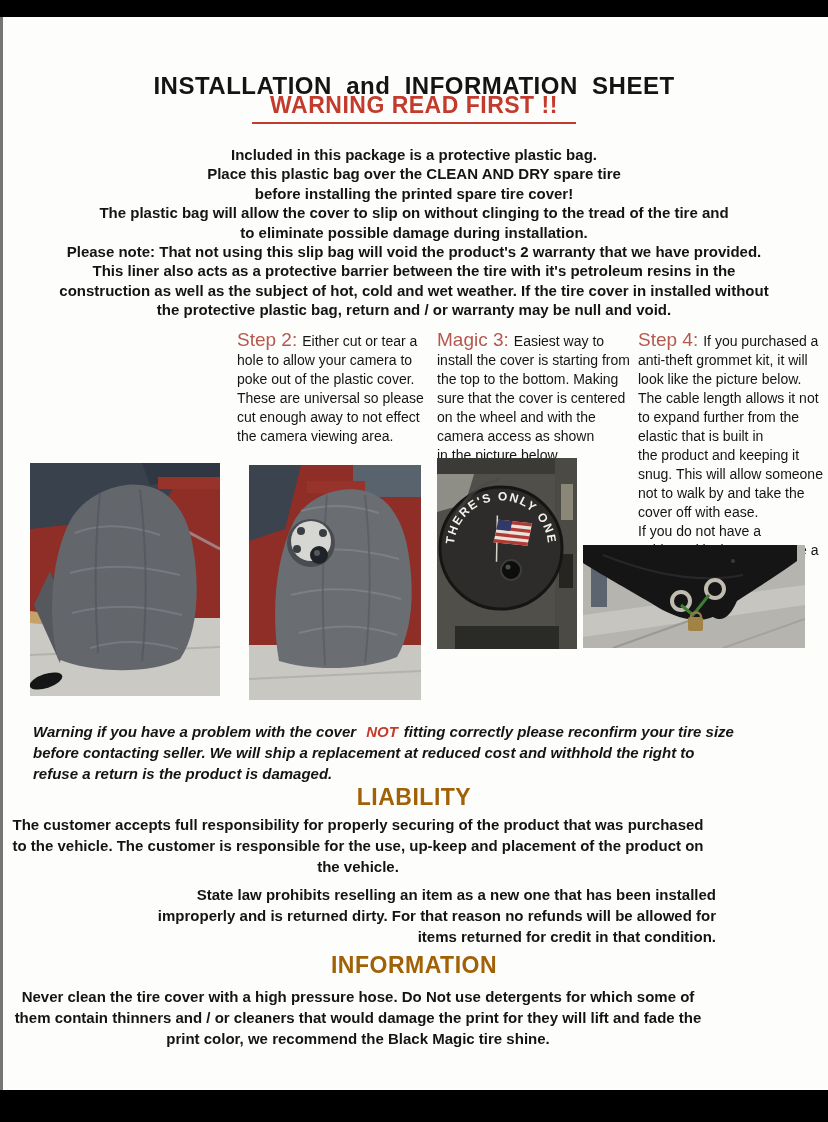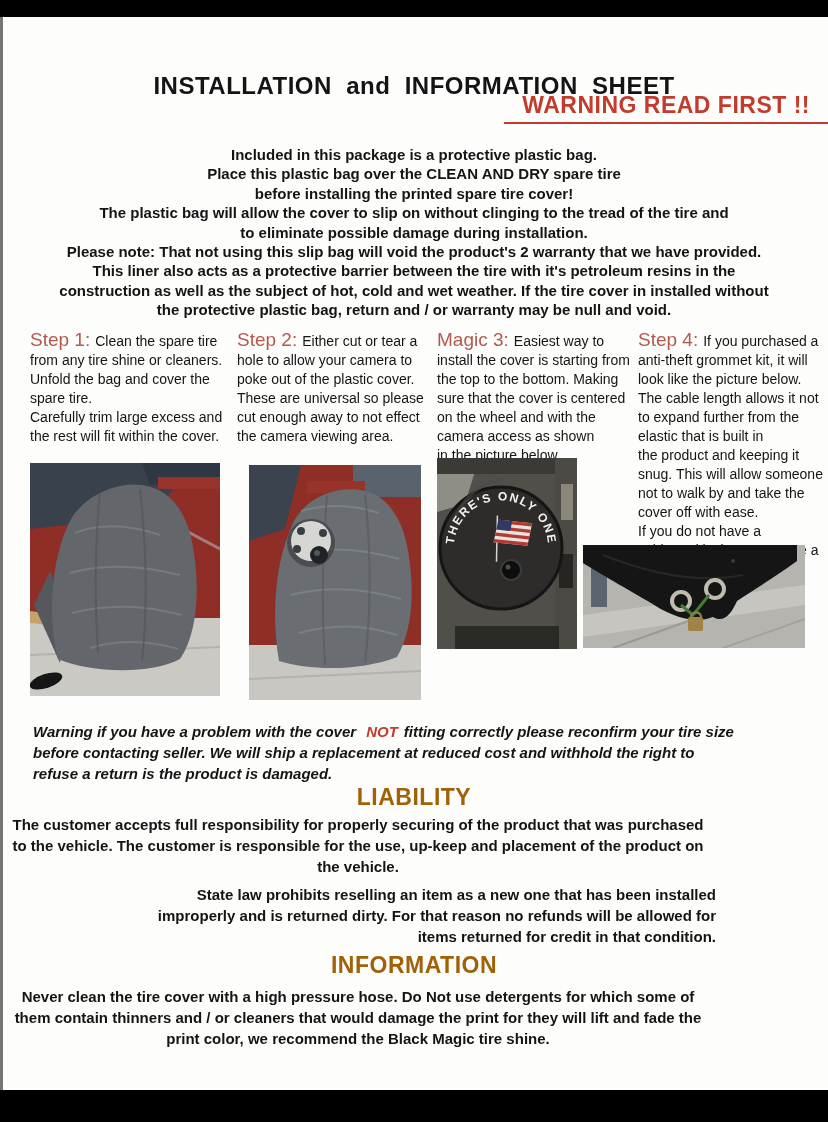--- a/index.html
+++ b/index.html
@@ -12,21 +12,21 @@
   .bar.top{top:0;height:17px;}
   .bar.bottom{top:1090px;height:32px;}
   .edge-strip{position:absolute;left:0;top:17px;width:3px;height:1073px;background:#3a3a3a;opacity:.7;}
 
   .pre{white-space:pre-line;}
 
   .title{
     position:absolute;top:56px;left:0;width:828px;text-align:center;
     font-size:24px;font-weight:bold;letter-spacing:.5px;white-space:pre-wrap;
   }
-  .warn-head-wrap{position:absolute;top:92px;left:0;width:828px;text-align:right;}
+  .warn-head-wrap{position:absolute;top:92px;left:0;width:828px;text-align:center;}
   .warn-head{
     display:inline-block;color:#c23b2d;font-size:23px;font-weight:bold;
     border-bottom:2px solid #c23b2d;padding:0 18px 3px 18px;letter-spacing:.5px;white-space:pre-wrap;
   }
   .intro{
     position:absolute;top:130px;left:0;width:828px;text-align:center;
     font-size:15px;font-weight:bold;line-height:19.4px;
   }
 
   .step{position:absolute;top:330px;margin:0;font-size:14px;line-height:19px;}
@@ -84,26 +84,20 @@
   <p class="intro pre">Included in this package is a protective plastic bag.
 Place this plastic bag over the CLEAN AND DRY spare tire
 before installing the printed spare tire cover!
 The plastic bag will allow the cover to slip on without clinging to the tread of the tire and
 to eliminate possible damage during installation.
 Please note: That not using this slip bag will void the product's 2 warranty that we have provided.
 This liner also acts as a protective barrier between the tire with it's petroleum resins in the
 construction as well as the subject of hot, cold and wet weather.  If the tire cover in installed without
 the protective plastic bag, return and / or warranty may be null and void.</p>
 
-  <p class="step" id="step1"><span class="step-label">Step 1:</span><span class="step-body pre">Clean the spare tire
-from any tire shine or cleaners.
-Unfold the bag and cover the
-spare tire.
-Carefully trim large excess and
-the rest will fit within the cover.</span></p>
   <p class="step" id="step2"><span class="step-label">Step 2:</span><span class="step-body pre">Either cut or tear a
 hole to allow your camera to
 poke out of the plastic cover.
 These are universal so please
 cut enough away to not effect
 the camera viewing area.</span></p>
   <p class="step" id="step3"><span class="step-label">Magic 3:</span><span class="step-body pre">Easiest way to
 install the cover is starting from
 the top to the bottom. Making
 sure that the cover is centered

